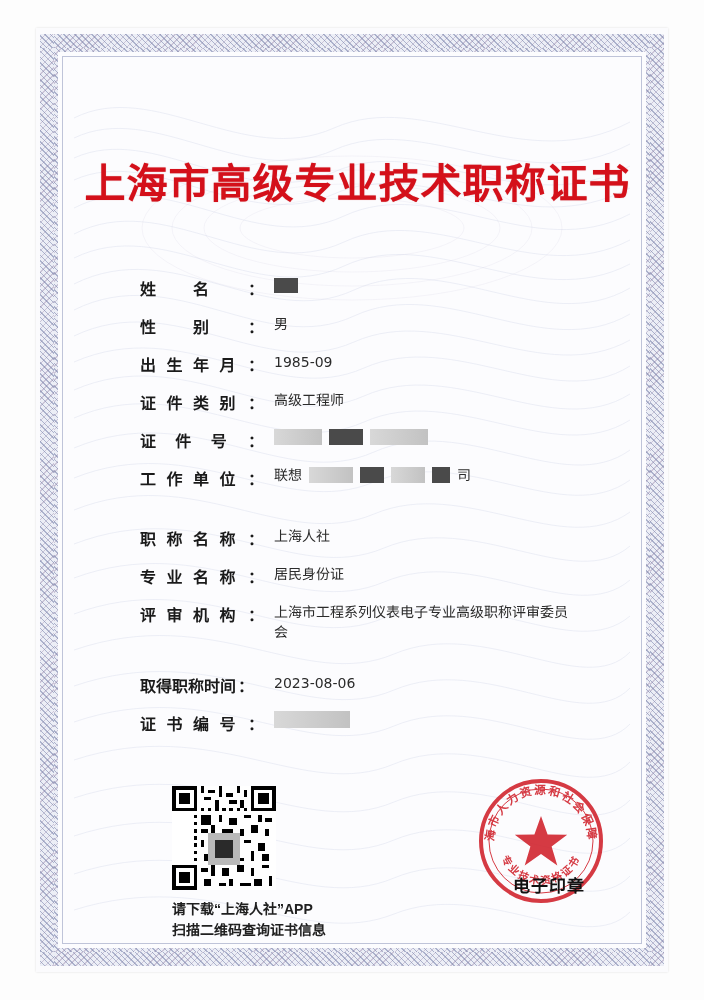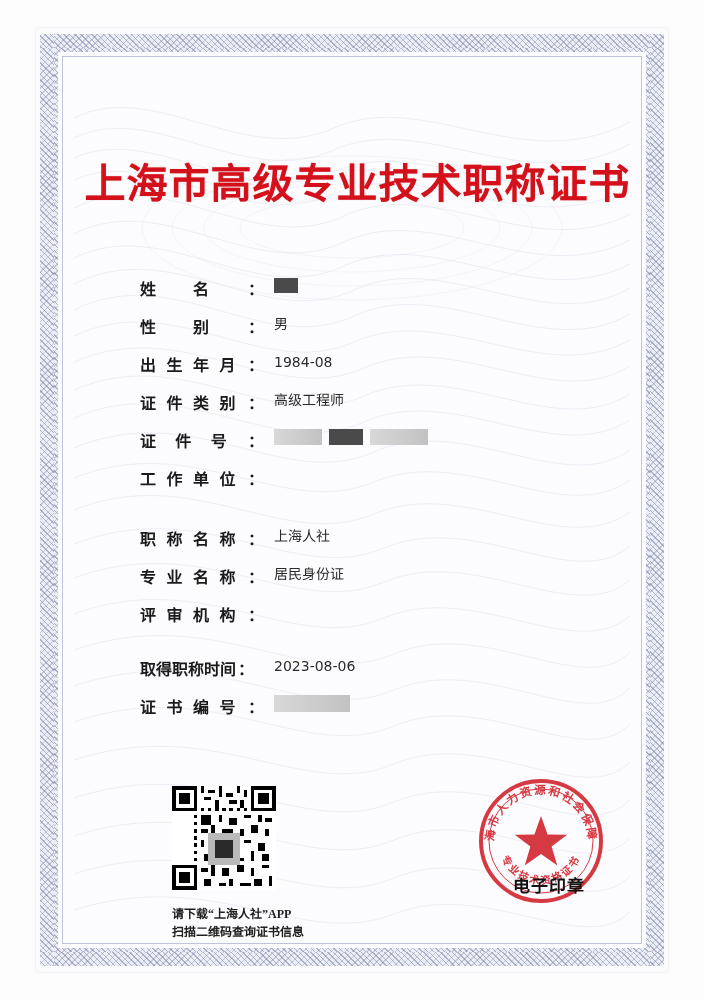--- a/index.html
+++ b/index.html
@@ -169,23 +169,23 @@
     top: 758px;
     width: 132px;
   }
   .qr {
     width: 104px;
     height: 104px;
     position: relative;
     background: #ffffff;
   }
   .qr-caption {
-    margin-top: 15px;
-    font-family: Liberation Serif, serif;
-    font-size: 12px;
+    margin-top: 9px;
+    font-family: Liberation Sans, sans-serif;
+    font-size: 14px;
     color: #202020;
     line-height: 1.5;
     font-weight: bold;
     white-space: nowrap;
   }
 
   
   .seal-wrap {
     position: absolute;
     left: 440px;
@@ -286,21 +286,21 @@
       </div>
 
       <div class="field-row">
         <div class="field-label">
           <span>出</span>
           <span>生</span>
           <span>年</span>
           <span>月</span>
           <span class="field-colon">：</span>
         </div>
-        <div class="field-value">1984-08</div>
+        <div class="field-value">1985-09</div>
       </div>
 
       <div class="field-row">
         <div class="field-label">
           <span>证</span>
           <span>件</span>
           <span>类</span>
           <span>别</span>
           <span class="field-colon">：</span>
         </div>
@@ -322,20 +322,28 @@
       </div>
 
       <div class="field-row">
         <div class="field-label">
           <span>工</span>
           <span>作</span>
           <span>单</span>
           <span>位</span>
           <span class="field-colon">：</span>
         </div>
+        <div class="redact-row">
+          <span class="field-value" style="padding-left:0;">联想</span>
+          <span class="redact" style="width:44px;height:16px;"></span>
+          <span class="redact-dark" style="width:24px;height:16px;"></span>
+          <span class="redact" style="width:34px;height:16px;"></span>
+          <span class="redact-dark" style="width:18px;height:16px;"></span>
+          <span class="field-value" style="padding-left:0;">司</span>
+        </div>
       </div>
 
       <div class="gap-lg"></div>
 
       <div class="field-row">
         <div class="field-label">
           <span>职</span>
           <span>称</span>
           <span>名</span>
           <span>称</span>
@@ -356,20 +364,21 @@
       </div>
 
       <div class="field-row">
         <div class="field-label">
           <span>评</span>
           <span>审</span>
           <span>机</span>
           <span>构</span>
           <span class="field-colon">：</span>
         </div>
+        <div class="field-value" style="width:300px;">上海市工程系列仪表电子专业高级职称评审委员会</div>
       </div>
 
       <div class="gap-md"></div>
 
       <div class="field-row">
         <div class="field-label tight" style="justify-content:flex-start;">
           <span>取</span>
           <span>得</span>
           <span>职</span>
           <span>称</span>

